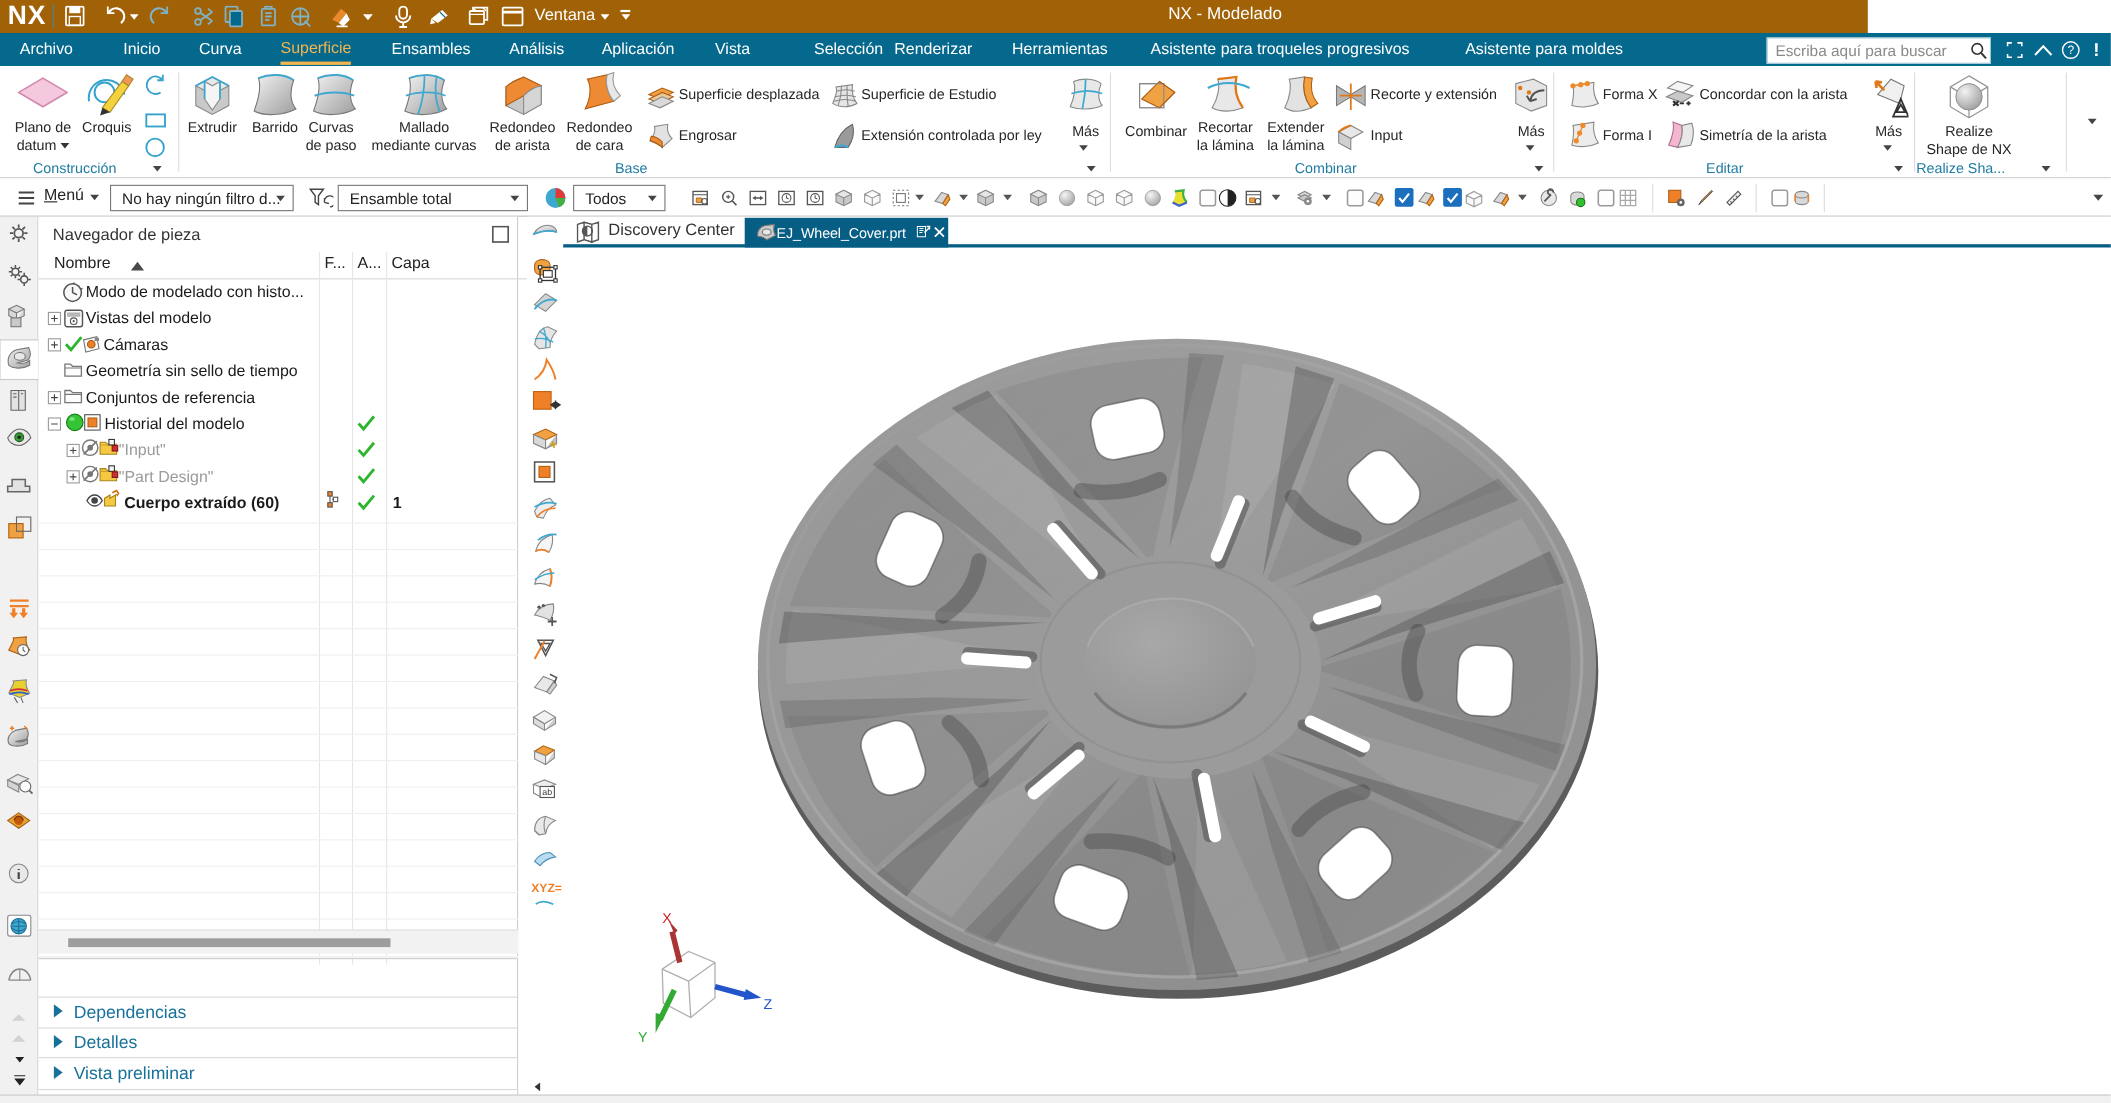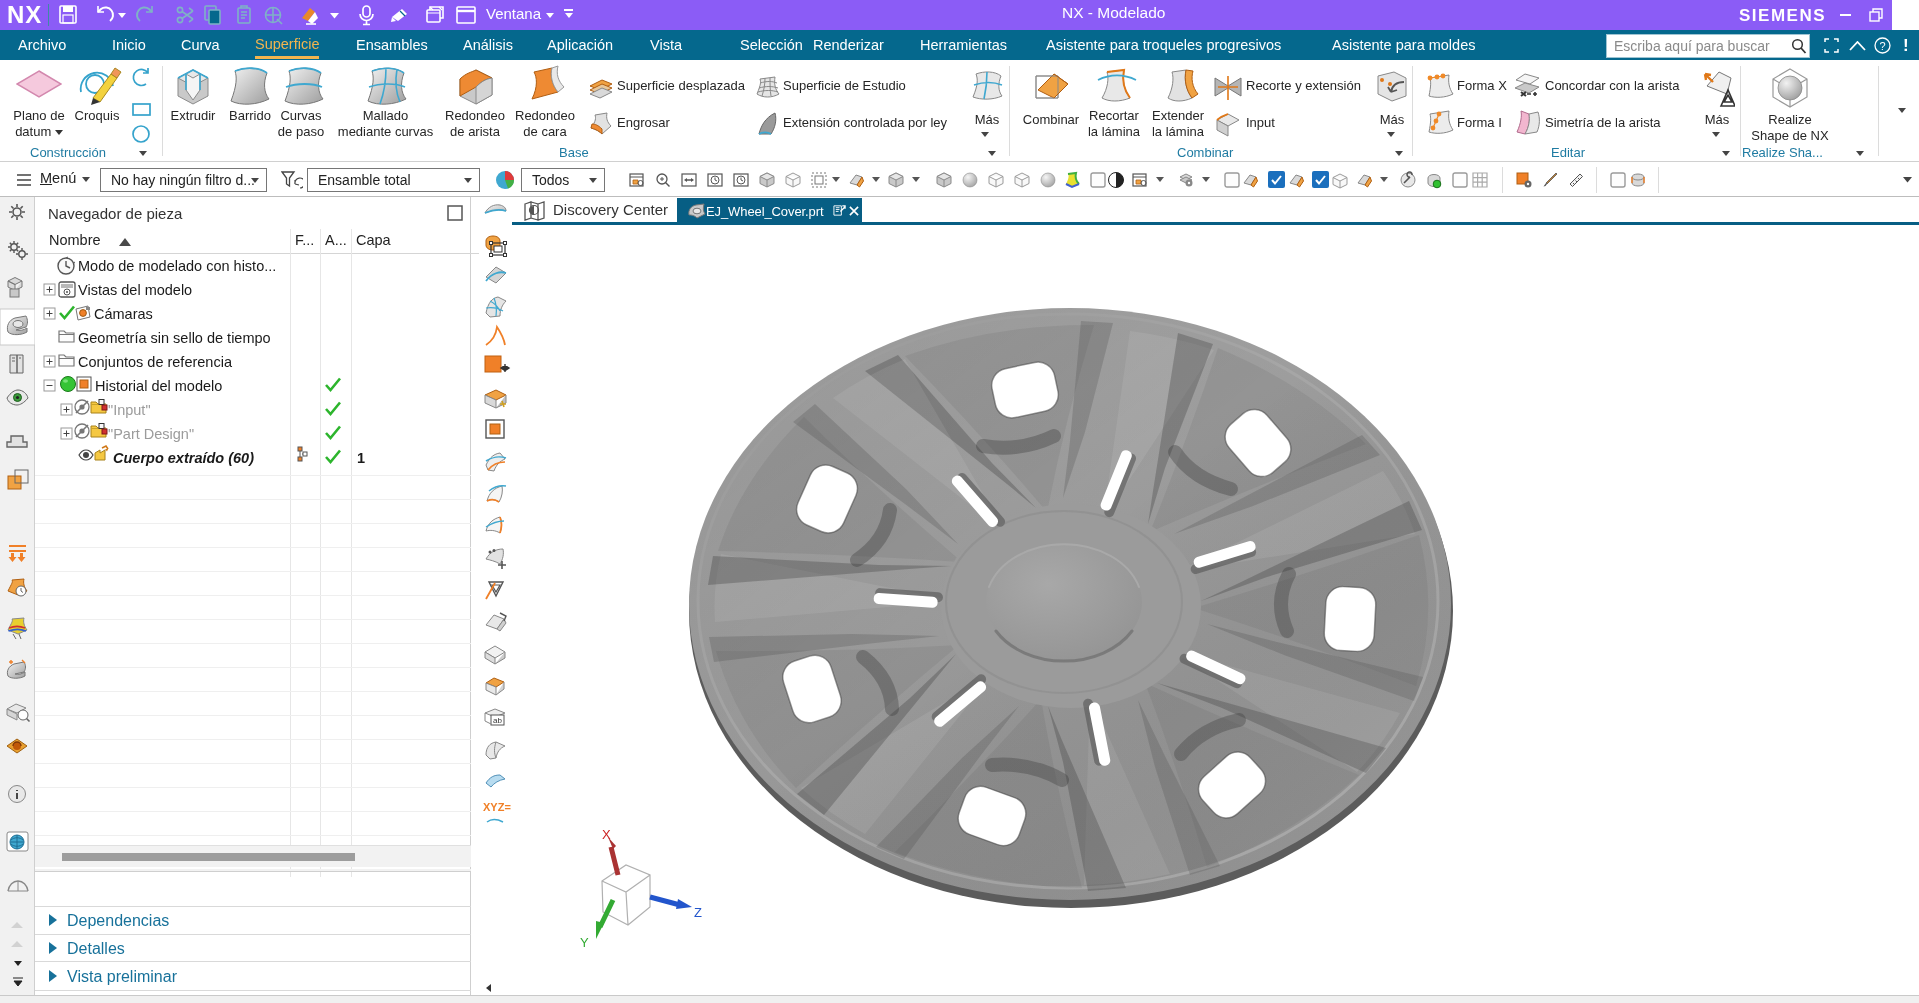--- a/index.html
+++ b/index.html
@@ -1,20 +1,20 @@
 <!DOCTYPE html>
 <html><head>
 <meta charset="utf-8">
 <style>
 * { margin:0; padding:0; box-sizing:border-box; }
 html,body { width:1919px; height:1003px; overflow:hidden; font-family:"Liberation Sans",sans-serif; }
 #app { position:relative; width:1919px; height:1003px; background:#fff; }
 .abs { position:absolute; }
 
-#titlebar { position:absolute; left:0; top:0; width:1892px; height:30px; background:#8b5cf6; color:#fff; }
+#titlebar { position:absolute; left:0; top:0; width:1698px; height:30px; background:#a16207; color:#fff; }
 #menubar { position:absolute; left:0; top:30px; width:1919px; height:30px; background:#05688d; color:#fff; }
 .menuitem { position:absolute; top:0; height:30px; line-height:30px; font-size:14.5px; color:#fff; }
 .menuitem.active { color:#f2b54f; border-bottom:3px solid #f2b54f; height:29px; line-height:28px;}
 
 #ribbon { position:absolute; left:0; top:60px; width:1919px; height:102px; background:#ffffff; border-bottom:1px solid #d0d0d0; }
 .gsep { position:absolute; top:6px; height:90px; width:1px; background:#dcdcdc; }
 .glabel { position:absolute; top:85px; font-size:13px; color:#1f7ba2; }
 .rlabel { position:absolute; font-size:13px; color:#262626; text-align:center; line-height:16px;}
 .rlabel2 { position:absolute; font-size:13px; color:#262626; line-height:16px;}
 .dropv { display:inline-block; width:0; height:0; border-left:4px solid transparent; border-right:4px solid transparent; border-top:5px solid #444; vertical-align:middle;}
@@ -725,21 +725,21 @@
         <use href="#chk" x="290" y="195"></use>
       </svg>
       <div class="treerow" style="top:57px;left:43px;">Modo de modelado con histo...</div>
       <div class="treerow" style="top:81px;left:43px;">Vistas del modelo</div>
       <div class="treerow" style="top:105px;left:59px;">Cámaras</div>
       <div class="treerow" style="top:129px;left:43px;">Geometría sin sello de tiempo</div>
       <div class="treerow" style="top:153px;left:43px;">Conjuntos de referencia</div>
       <div class="treerow" style="top:177px;left:60px;">Historial del modelo</div>
       <div class="treerow graytext" style="top:201px;left:73px;">"Input"</div>
       <div class="treerow graytext" style="top:225px;left:73px;">"Part Design"</div>
-      <div class="treerow" style="top:249px;left:78px;font-weight:bold;font-style:italic;">Cuerpo extraído (60)</div>
+      <div class="treerow" style="top:249px;left:78px;font-weight:bold;">Cuerpo extraído (60)</div>
       <div class="treerow" style="top:249px;left:322px;font-weight:bold;">1</div>
       <div class="rowline" style="top:278px;"></div>
       <div class="rowline" style="top:302px;"></div>
       <div class="rowline" style="top:326px;"></div>
       <div class="rowline" style="top:350px;"></div>
       <div class="rowline" style="top:374px;"></div>
       <div class="rowline" style="top:398px;"></div>
       <div class="rowline" style="top:422px;"></div>
       <div class="rowline" style="top:446px;"></div>
       <div class="rowline" style="top:470px;"></div>

